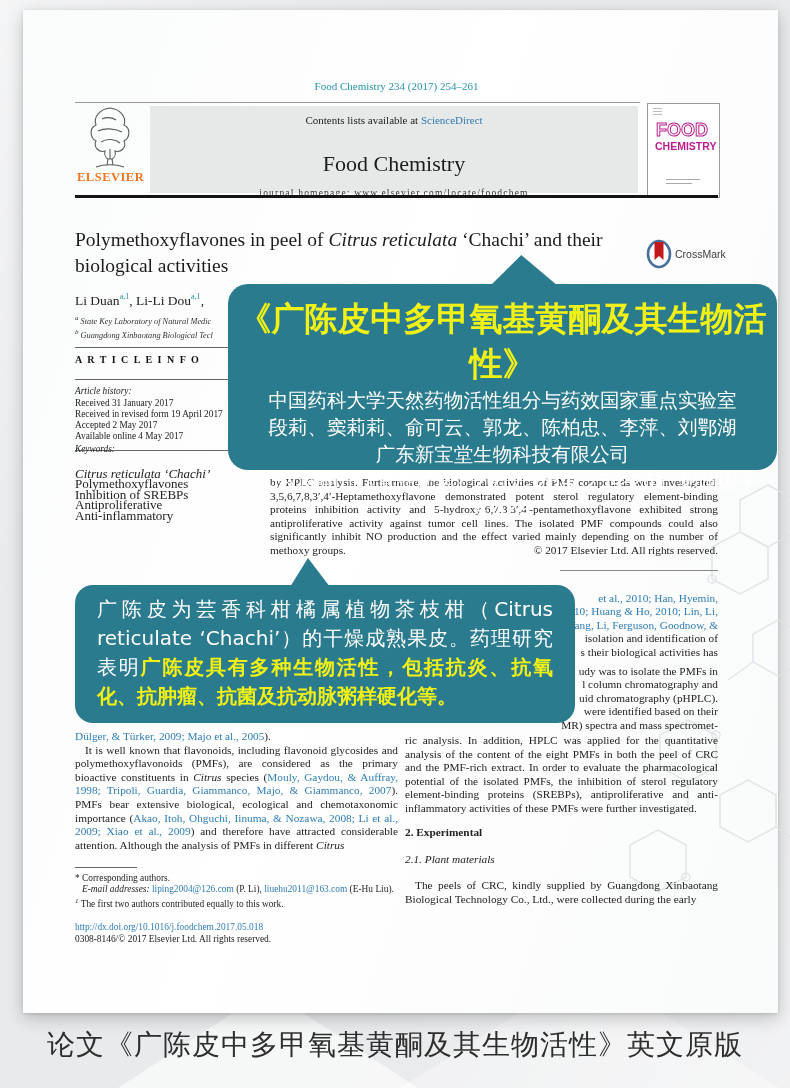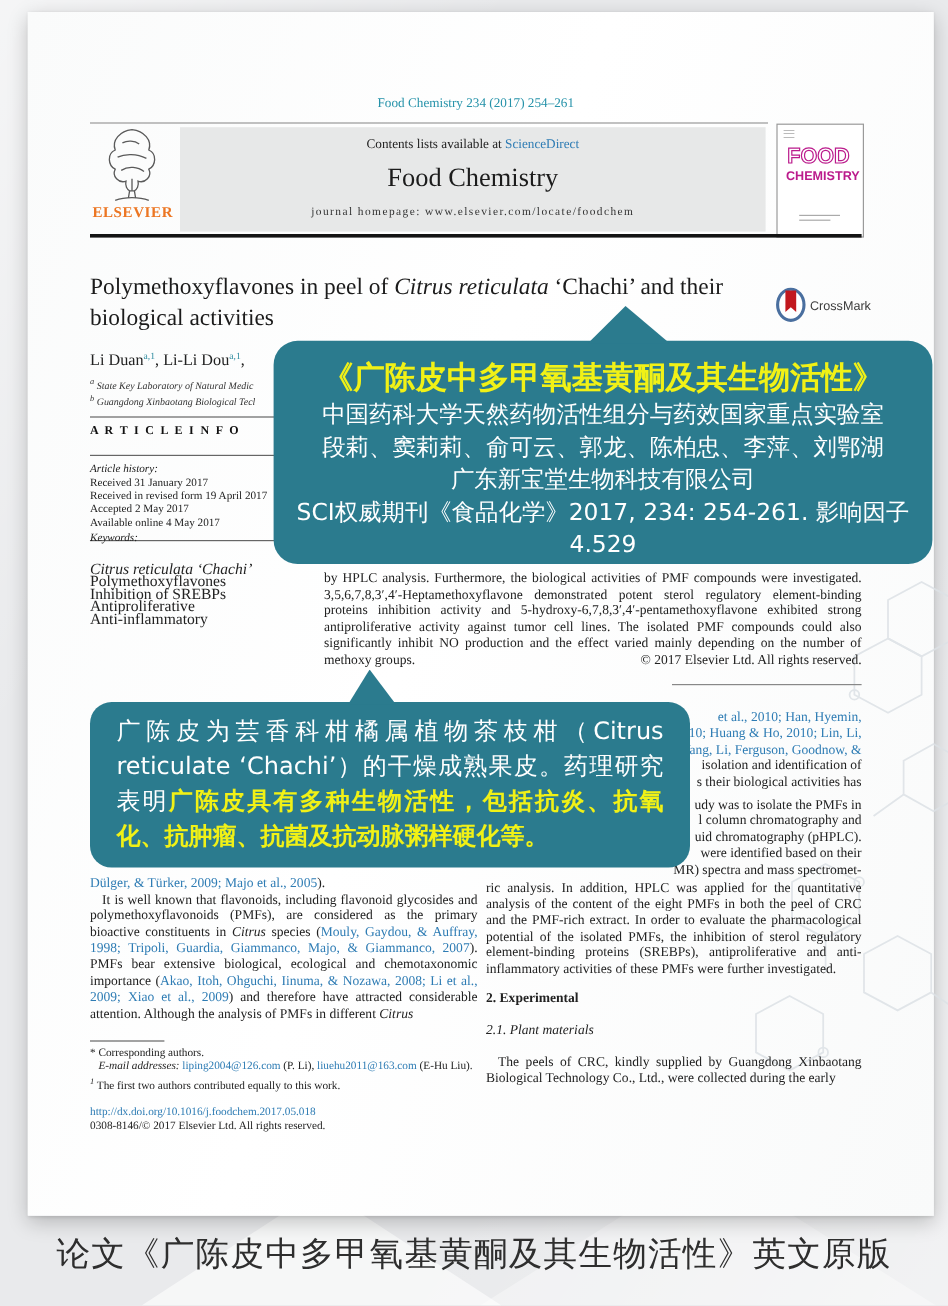--- a/index.html
+++ b/index.html
@@ -26,21 +26,21 @@
   }
   .abs{position:absolute;}
   .hr{position:absolute;background:#666;height:1px;}
   .hr-black{position:absolute;background:#141414;}
 
   
   .journal-ref{left:52px;top:70px;width:643px;text-align:center;font-size:11px;color:#2592a9;}
   .hdr-box{left:127px;top:96px;width:488px;height:87px;background:#e7e8e8;text-align:center;}
   .hdr-contents{margin-top:8px;font-size:11px;color:#222;}
   .hdr-contents .sd{color:#2e7cb4;}
-  .hdr-title{margin-top:9px;font-size:22px;color:#1c1c1c;}
+  .hdr-title{margin-top:25px;font-size:22px;color:#1c1c1c;}
   .hdr-home{margin-top:11px;font-size:9.5px;letter-spacing:1.2px;color:#333;}
   .elsevier{left:54px;top:95px;width:66px;height:92px;text-align:center;}
   .elsevier svg{display:block;margin:0 auto;}
   .elsevier-label{font-size:12.5px;font-weight:bold;color:#ec7623;letter-spacing:.5px;margin-top:1px;}
   .cover{left:624px;top:93px;width:71px;height:93px;background:#fff;border:1px solid #9a9a9a;}
   .cover-mark{position:absolute;left:5px;top:4px;width:9px;height:8px;background:
     repeating-linear-gradient(#bbb 0 1px, transparent 1px 3px);}
   .cover svg{position:absolute;left:0;top:14px;}
   .cover-line{position:absolute;left:18px;height:1px;background:#aaa;}
   .rule-top{left:52px;top:92px;width:565px;background:#999;}
@@ -88,21 +88,21 @@
   
   .molecules{position:absolute;left:595px;top:460px;opacity:.85;}
 
   
   .callout{position:absolute;background:#2b7b8e;border-radius:20px;
     font-family:"DejaVu Sans", sans-serif;z-index:6;}
   .tail{position:absolute;background:#2b7b8e;}
   .box1{left:228px;top:284px;width:549px;height:186px;text-align:center;}
   .box1 .tail{left:262px;top:-29px;width:68px;height:31px;
     clip-path:polygon(46% 0, 0 100%, 100% 100%);}
-  .box1-title{margin-top:13px;font-size:26px;font-weight:bold;color:#f1f116;}
+  .box1-title{margin-top:13px;font-size:33px;font-weight:bold;color:#f1f116;}
   .box1-line{font-size:19.5px;color:#ffffff;line-height:27px;}
   .box1-line:first-of-type{margin-top:6px;}
   .box2{left:75px;top:585px;width:500px;height:138px;border-radius:18px;}
   .box2 .tail{left:215px;top:-27px;width:40px;height:29px;
     clip-path:polygon(45% 0, 0 100%, 100% 100%);}
   .box2-text{padding:10px 22px 0 22px;font-size:20px;line-height:29px;text-align:justify;}
   .seg-w{color:#ffffff;}
   .seg-y{color:#f1f116;font-weight:bold;}
 
   

